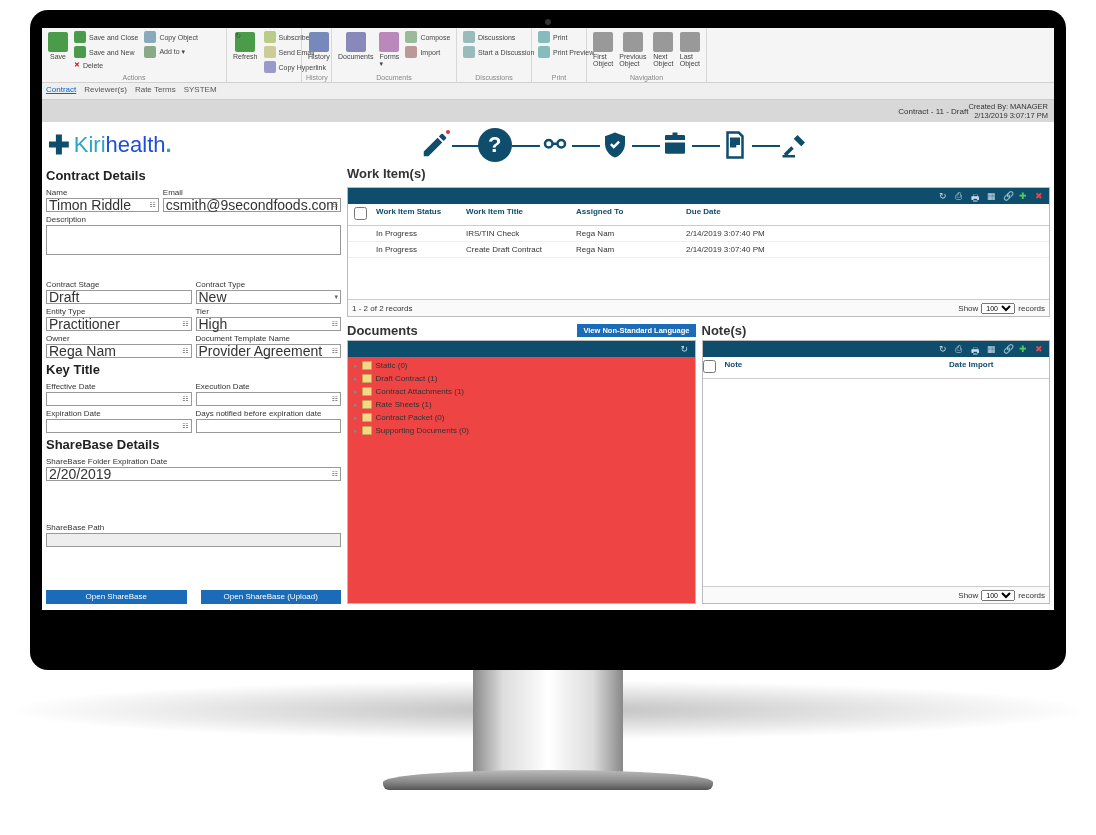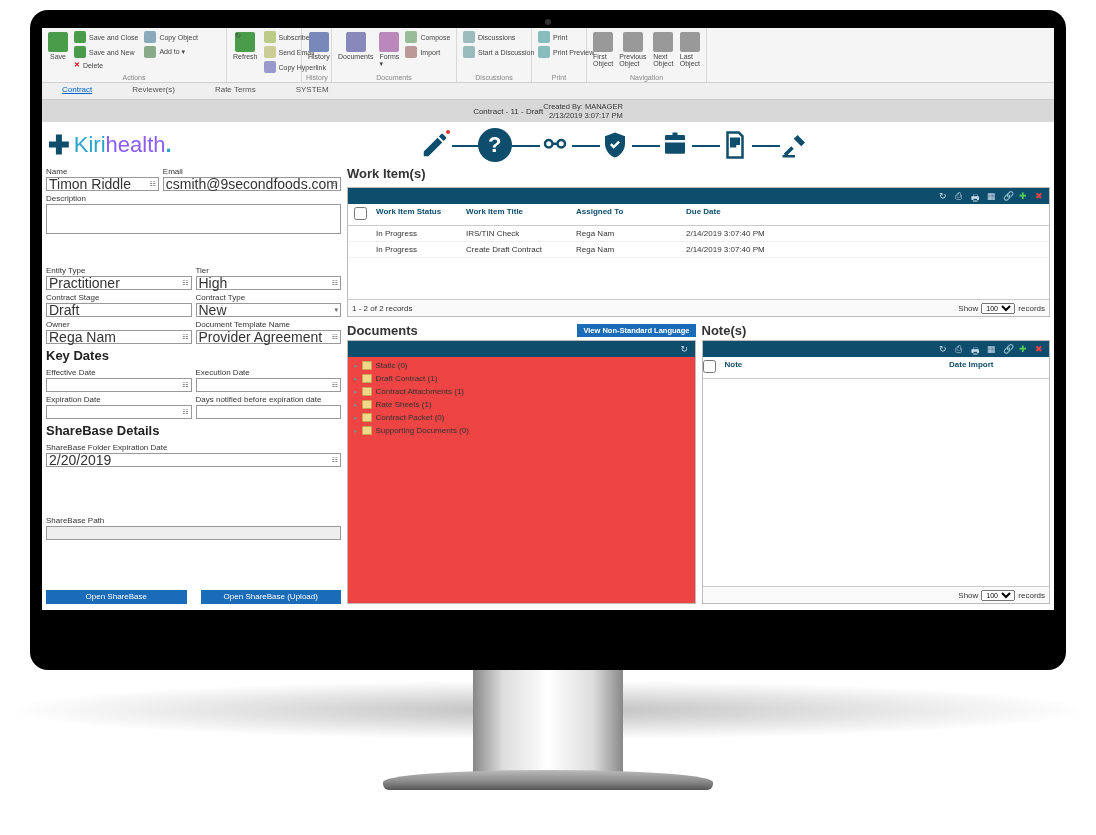--- a/index.html
+++ b/index.html
@@ -33,34 +33,34 @@
 .ic-doc{background:#88b}
 .ic-form{background:#b8b}
 .ic-comp{background:#9b9}
 .ic-import{background:#b99}
 .ic-disc{background:#9bb}
 .ic-print{background:#8bb}
 .ic-nav{background:#999}
 
 
 .tabs{height:17px;background:#efefef;border-bottom:1px solid #ccc;display:flex;font-size:8px}
-.tab{padding:2px 20px;cursor:pointer;color:#555}
+.tab{padding:2px 4px;cursor:pointer;color:#555}
 .tab.active{color:#0066cc;text-decoration:underline}
 
 
-.titlebar{height:22px;background:#d8d8d8;display:flex;align-items:center;justify-content:center;padding:0 6px;font-size:8px}
+.titlebar{height:22px;background:#d8d8d8;display:flex;align-items:center;justify-content:flex-end;padding:0 6px;font-size:8px}
 .titleright{text-align:right;font-size:7.5px;line-height:1.2}
 
 
 .content{padding:6px 4px;display:flex;flex-direction:column;gap:4px;height:calc(100% - 94px)}
 .header-row{display:flex;align-items:center;gap:10px;padding:0 2px}
 .logo{display:flex;align-items:center;gap:4px;font-size:22px;font-weight:300}
 .logo .plus{color:#0e4d6c;font-weight:bold;font-size:26px}
 .logo .kiri{color:#2aa5c8;font-weight:400}
-.logo .health{color:#8b5cf6}
+.logo .health{color:#1d4ed8}
 .logo .dot{color:#2aa5c8;font-weight:bold}
 .workflow{flex:1;display:flex;align-items:center;justify-content:center;gap:26px}
 .wf-step{width:34px;height:34px;border-radius:50%;display:flex;align-items:center;justify-content:center;position:relative;color:#0e4d6c}
 .wf-step svg{width:30px;height:30px;fill:#0e4d6c}
 .wf-line{position:absolute;right:-28px;top:50%;width:28px;height:2px;background:#0e4d6c}
 
 .columns{display:flex;gap:6px;flex:1;overflow:hidden}
 .leftcol{width:295px;display:flex;flex-direction:column;gap:2px}
 .rightcol{flex:1;display:flex;flex-direction:column;gap:6px}
 
@@ -321,66 +321,67 @@
               <svg viewBox="0 0 24 24">
                 <path d="M14 4l6 6-3 3-6-6 3-3zM2 20h10v2H2v-2zm9-5l-6 6-2-2 6-6 2 2z"></path>
               </svg>
             </div>
         </div>
       </div>
 
       <div class="columns">
 
         <div class="leftcol">
+          <div class="section-title">Contract Details</div>
           <div class="fieldrow">
             <div class="field">
                 <label>Name</label>
                 <div class="input cal">Timon Riddle</div>
               </div>
             <div class="field">
                 <label>Email</label>
                 <div class="input cal">csmith@9secondfoods.com</div>
               </div>
           </div>
           <div class="field">
               <label>Description</label>
               <div class="textarea"></div>
             </div>
           <div class="fieldrow">
             <div class="field">
+                <label>Contract Stage</label>
+                <div class="input">Draft</div>
+              </div>
+            <div class="field">
+                <label>Contract Type</label>
+                <div class="input dd">New</div>
+              </div>
+          </div>
+          <div class="fieldrow">
+            <div class="field">
                 <label>Entity Type</label>
                 <div class="input cal">Practitioner</div>
               </div>
             <div class="field">
                 <label>Tier</label>
                 <div class="input cal">High</div>
               </div>
           </div>
           <div class="fieldrow">
             <div class="field">
-                <label>Contract Stage</label>
-                <div class="input">Draft</div>
-              </div>
-            <div class="field">
-                <label>Contract Type</label>
-                <div class="input dd">New</div>
-              </div>
-          </div>
-          <div class="fieldrow">
-            <div class="field">
                 <label>Owner</label>
                 <div class="input cal">Rega Nam</div>
               </div>
             <div class="field">
                 <label>Document Template Name</label>
                 <div class="input cal">Provider Agreement</div>
               </div>
           </div>
 
-          <div class="section-title">Key Dates</div>
+          <div class="section-title">Key Title</div>
           <div class="fieldrow">
             <div class="field">
                 <label>Effective Date</label>
                 <div class="input cal"></div>
               </div>
             <div class="field">
                 <label>Execution Date</label>
                 <div class="input cal"></div>
               </div>
           </div>

